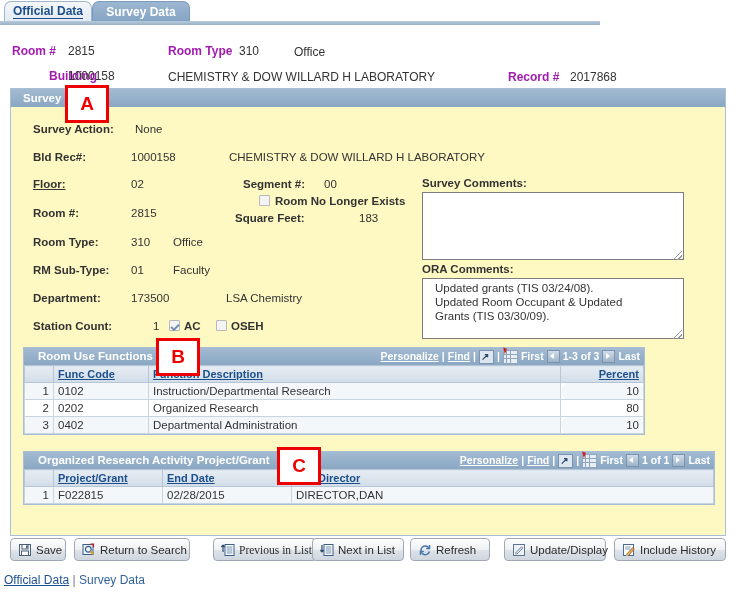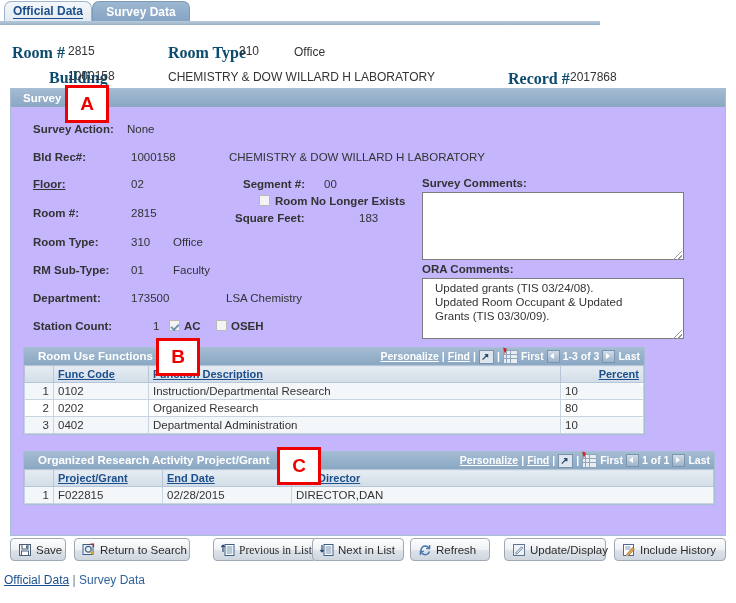--- a/index.html
+++ b/index.html
@@ -35,28 +35,28 @@
     border-radius:7px 7px 0 0;
     color:#ffffff;
   }
   .tabstrip .underline{
     position:absolute;left:0;top:21px;width:600px;height:4px;
     background:linear-gradient(to bottom,#b7c9da 0%,#9bb2c8 100%);
   }
 
   
   .hdr{position:absolute;left:0;top:26px;width:736px;height:60px;}
-  .fl{position:absolute;font-weight:bold;color:#0c4a6e;font-size:16px;font-family:Liberation Serif, serif;}
+  .fl{position:absolute;font-weight:bold;color:#a21caf;font-size:12px;}
   .fv{position:absolute;color:#333;font-size:12px;}
 
   
   .panel{
     position:absolute;left:10px;top:88px;width:716px;height:448px;
     border:1px solid #a8bed4;
-    background:#c4b5fd;
+    background:#fef9c3;
     box-sizing:border-box;
   }
   .panel-head{
     position:absolute;left:0;top:0;width:714px;height:18px;
     background:linear-gradient(to bottom,#a3bbd2 0%,#8aa7c3 100%);
     color:#ffffff;font-weight:bold;font-size:11.5px;
     padding-left:12px;line-height:18px;box-sizing:border-box;
   }
 
   .row-lbl{position:absolute;font-weight:bold;font-size:11.5px;color:#333;}
@@ -140,21 +140,21 @@
     background:linear-gradient(to bottom,#e6ecf3 0%,#d2dde8 100%);
     border:1px solid #b6c6d6;
     color:#1c4f8c;font-weight:bold;text-align:left;
     height:16px;padding:0 4px;font-size:11px;
   }
   table.gt th .u{text-decoration:underline;}
   table.gt td{
     border:1px solid #c8d4e0;height:16px;padding:0 4px;color:#333;background:#ffffff;
   }
   table.gt tr.alt td{background:#f4f7fa;}
-  td.num{border-radius:8px;}
+  td.num{text-align:right;border-radius:8px;}
   td.idx{text-align:right;background:#ffffff;width:20px;}
   tr.alt td.idx{background:#f4f7fa;}
   th.corner{width:20px;}
 
   
   .toolbar{position:absolute;left:0;top:538px;width:736px;height:26px;}
   .tbtn{
     position:absolute;top:0;height:23px;
     background:linear-gradient(to bottom,#fdfdfd 0%,#eef1f4 50%,#dfe4ea 51%,#cfd6de 100%);
     border:1px solid #9fa9b5;border-radius:4px;
@@ -205,21 +205,21 @@
   <span class="fl" style="left:508px;top:44px;">Record #</span>
   <span class="fv" style="left:570px;top:44px;">2017868</span>
 </div>
 
 <div class="panel">
   <div class="panel-head">
     <span>Survey</span>
   </div>
 
   <span class="row-lbl" style="left:22px;top:34px;">Survey Action:</span>
-  <span class="row-val" style="left:116px;top:34px;">None</span>
+  <span class="row-val" style="left:124px;top:34px;">None</span>
 
   <span class="row-lbl" style="left:22px;top:62px;">Bld Rec#:</span>
   <span class="row-val" style="left:120px;top:62px;">1000158</span>
   <span class="row-val" style="left:218px;top:62px;">CHEMISTRY &amp; DOW WILLARD H LABORATORY</span>
 
   <span class="row-lbl" style="left:22px;top:89px;text-decoration:underline;">Floor:</span>
   <span class="row-val" style="left:120px;top:89px;">02</span>
 
   <span class="row-lbl" style="left:22px;top:118px;">Room #:</span>
   <span class="row-val" style="left:120px;top:118px;">2815</span>

